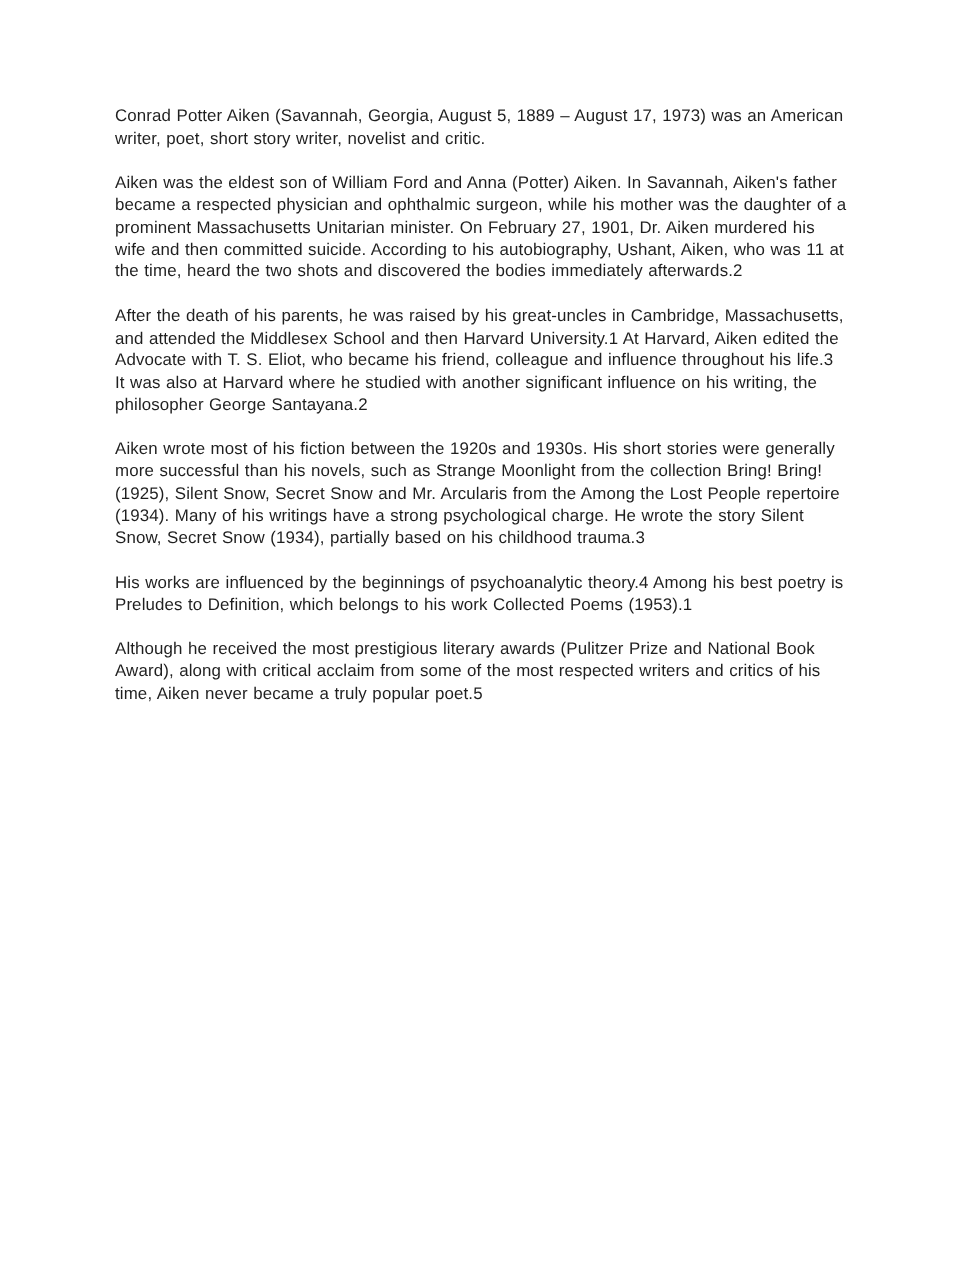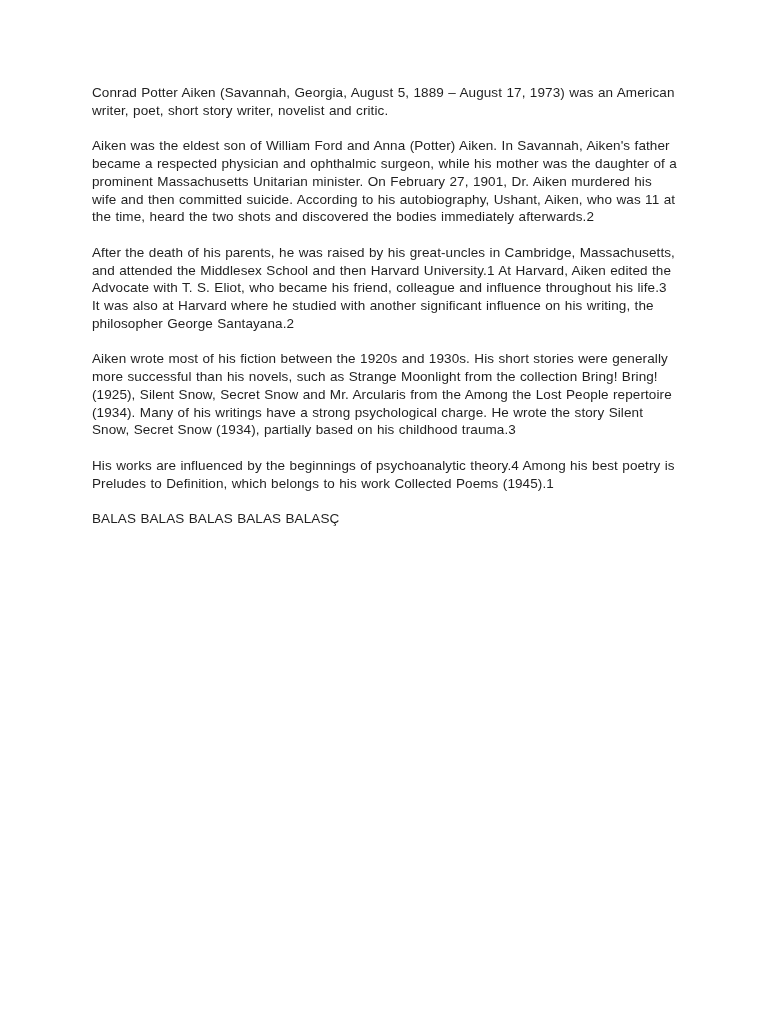--- a/index.html
+++ b/index.html
@@ -32,16 +32,16 @@
 </style>
 </head>
 <body>
 
 <div class="page">
   <div class="text-column">
     <p>Conrad Potter Aiken (Savannah, Georgia, August 5, 1889 – August 17, 1973) was an American writer, poet, short story writer, novelist and critic.</p>
     <p>Aiken was the eldest son of William Ford and Anna (Potter) Aiken. In Savannah, Aiken's father became a respected physician and ophthalmic surgeon, while his mother was the daughter of a prominent Massachusetts Unitarian minister. On February 27, 1901, Dr. Aiken murdered his wife and then committed suicide. According to his autobiography, Ushant, Aiken, who was 11 at the time, heard the two shots and discovered the bodies immediately afterwards.2</p>
     <p>After the death of his parents, he was raised by his great-uncles in Cambridge, Massachusetts, and attended the Middlesex School and then Harvard University.1 At Harvard, Aiken edited the Advocate with T. S. Eliot, who became his friend, colleague and influence throughout his life.3 It was also at Harvard where he studied with another significant influence on his writing, the philosopher George Santayana.2</p>
     <p>Aiken wrote most of his fiction between the 1920s and 1930s. His short stories were generally more successful than his novels, such as Strange Moonlight from the collection Bring! Bring! (1925), Silent Snow, Secret Snow and Mr. Arcularis from the Among the Lost People repertoire (1934). Many of his writings have a strong psychological charge. He wrote the story Silent Snow, Secret Snow (1934), partially based on his childhood trauma.3</p>
-    <p>His works are influenced by the beginnings of psychoanalytic theory.4 Among his best poetry is Preludes to Definition, which belongs to his work Collected Poems (1945).1</p>
-    <p>BALAS BALAS BALAS BALAS BALASÇ</p>
+    <p>His works are influenced by the beginnings of psychoanalytic theory.4 Among his best poetry is Preludes to Definition, which belongs to his work Collected Poems (1953).1</p>
+    <p>Although he received the most prestigious literary awards (Pulitzer Prize and National Book Award), along with critical acclaim from some of the most respected writers and critics of his time, Aiken never became a truly popular poet.5</p>
   </div>
 </div>
 
 </body></html>

